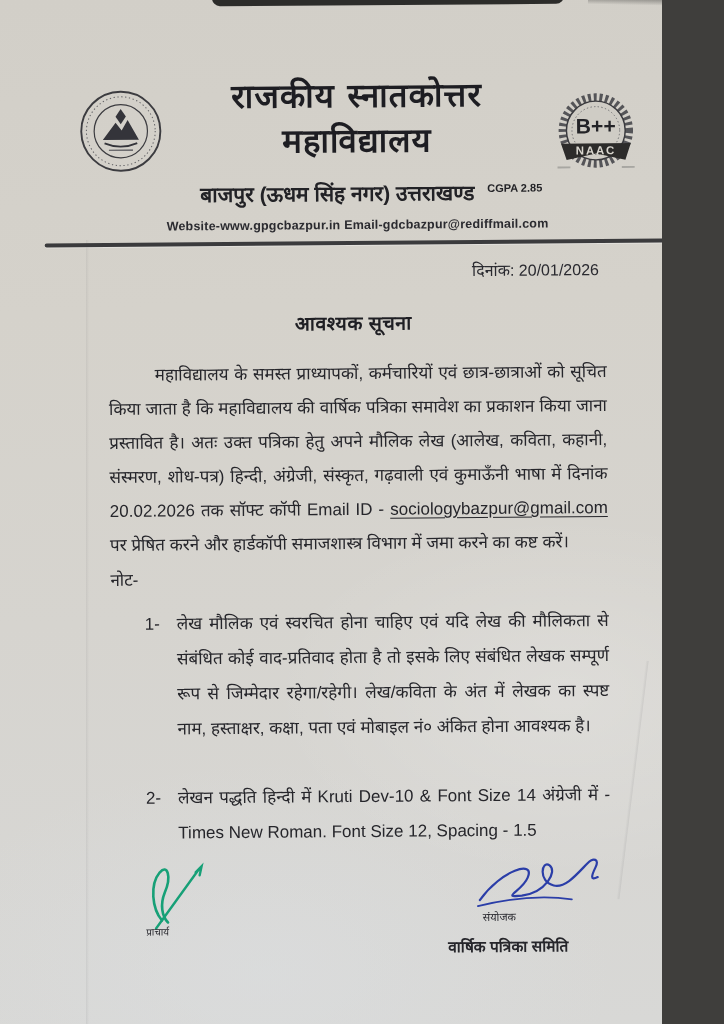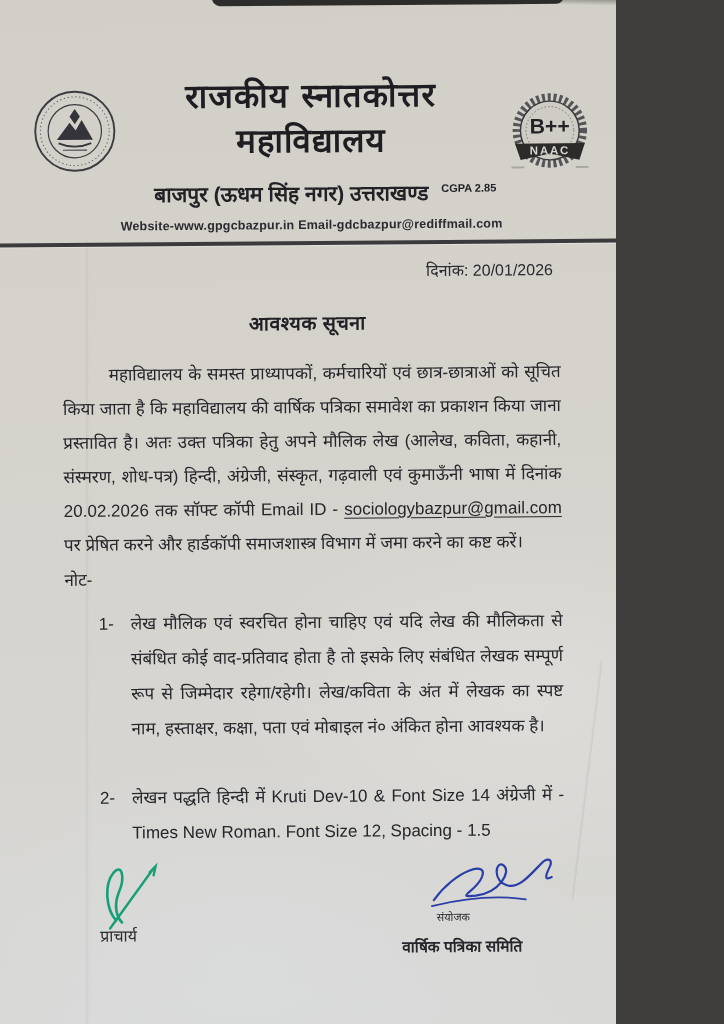--- a/index.html
+++ b/index.html
@@ -6,20 +6,21 @@
   .scan{
     position:relative;
     width:616px;height:1024px;
     overflow:hidden;
     background:
       radial-gradient(ellipse 420px 260px at 85% 68%, rgba(255,255,255,0.18), rgba(255,255,255,0) 70%),
       radial-gradient(ellipse 500px 300px at 40% 95%, rgba(220,223,226,0.5), rgba(220,223,226,0) 70%),
       linear-gradient(178deg,#d2cfc8 0%, #d5d2cb 30%, #d6d4cf 60%, #d8d8d6 100%);
     font-family:"Liberation Sans","DejaVu Sans",sans-serif;
     color:#26262b;
+    padding-left:46px;
   }
   
   .top-edge{position:absolute;top:-3px;left:212px;width:352px;height:8px;background:#191918;border-radius:0 0 10px 10px;transform:rotate(-0.4deg);opacity:.9;}
   .top-edge-right{position:absolute;top:-4px;right:-6px;width:80px;height:9px;background:linear-gradient(to bottom,#2a2a28,rgba(42,42,40,0));transform:rotate(1.2deg);opacity:.55;}
   .crease-v{position:absolute;top:240px;left:86px;width:3px;height:784px;background:linear-gradient(to right,rgba(90,90,95,0.10),rgba(0,0,0,0));}
   .crease-d{position:absolute;top:660px;right:28px;width:3px;height:240px;background:linear-gradient(to right,rgba(0,0,0,0),rgba(90,90,95,0.12));transform:rotate(7deg);}
   .tilt{position:relative;width:100%;height:100%;transform:rotate(-0.45deg);transform-origin:50% 40%;}
 
   
   .letterhead{position:relative;padding-top:72px;}
@@ -42,21 +43,21 @@
   .notes{list-style:none;margin:10px 0 0 0;padding:0;}
   .note-item{display:flex;margin:0 55px 0 97px;font-size:17px;line-height:35px;}
   .note-item + .note-item{margin-top:34px;}
   .note-num{flex:0 0 32px;color:#26262b;}
   .note-txt{flex:1;text-align:justify;color:#26262b;}
 
   
   .sig-row{display:flex;justify-content:space-between;margin:14px 58px 0 88px;}
   .sig-left{position:relative;width:170px;height:100px;}
   .sig-left svg{position:absolute;left:0;top:-6px;}
-  .sig-left .sig-label{position:absolute;left:8px;top:60px;font-size:16px;color:#2a2a30;}
+  .sig-left .sig-label{position:absolute;left:8px;top:60px;font-size:10px;color:#2a2a30;}
   .sig-right{position:relative;width:190px;height:100px;text-align:center;}
   .sig-right svg{position:absolute;right:-4px;top:-10px;}
   .sig-right .sig-label{position:absolute;right:92px;top:47px;font-size:11px;color:#2a2a30;}
   .sig-right .sig-sub{position:absolute;right:40px;top:73px;font-size:15.5px;font-weight:bold;color:#26262b;white-space:nowrap;text-align:center;}
 </style>
 </head>
 <body>
 
 <div class="scan">
   <div class="top-edge"></div>

